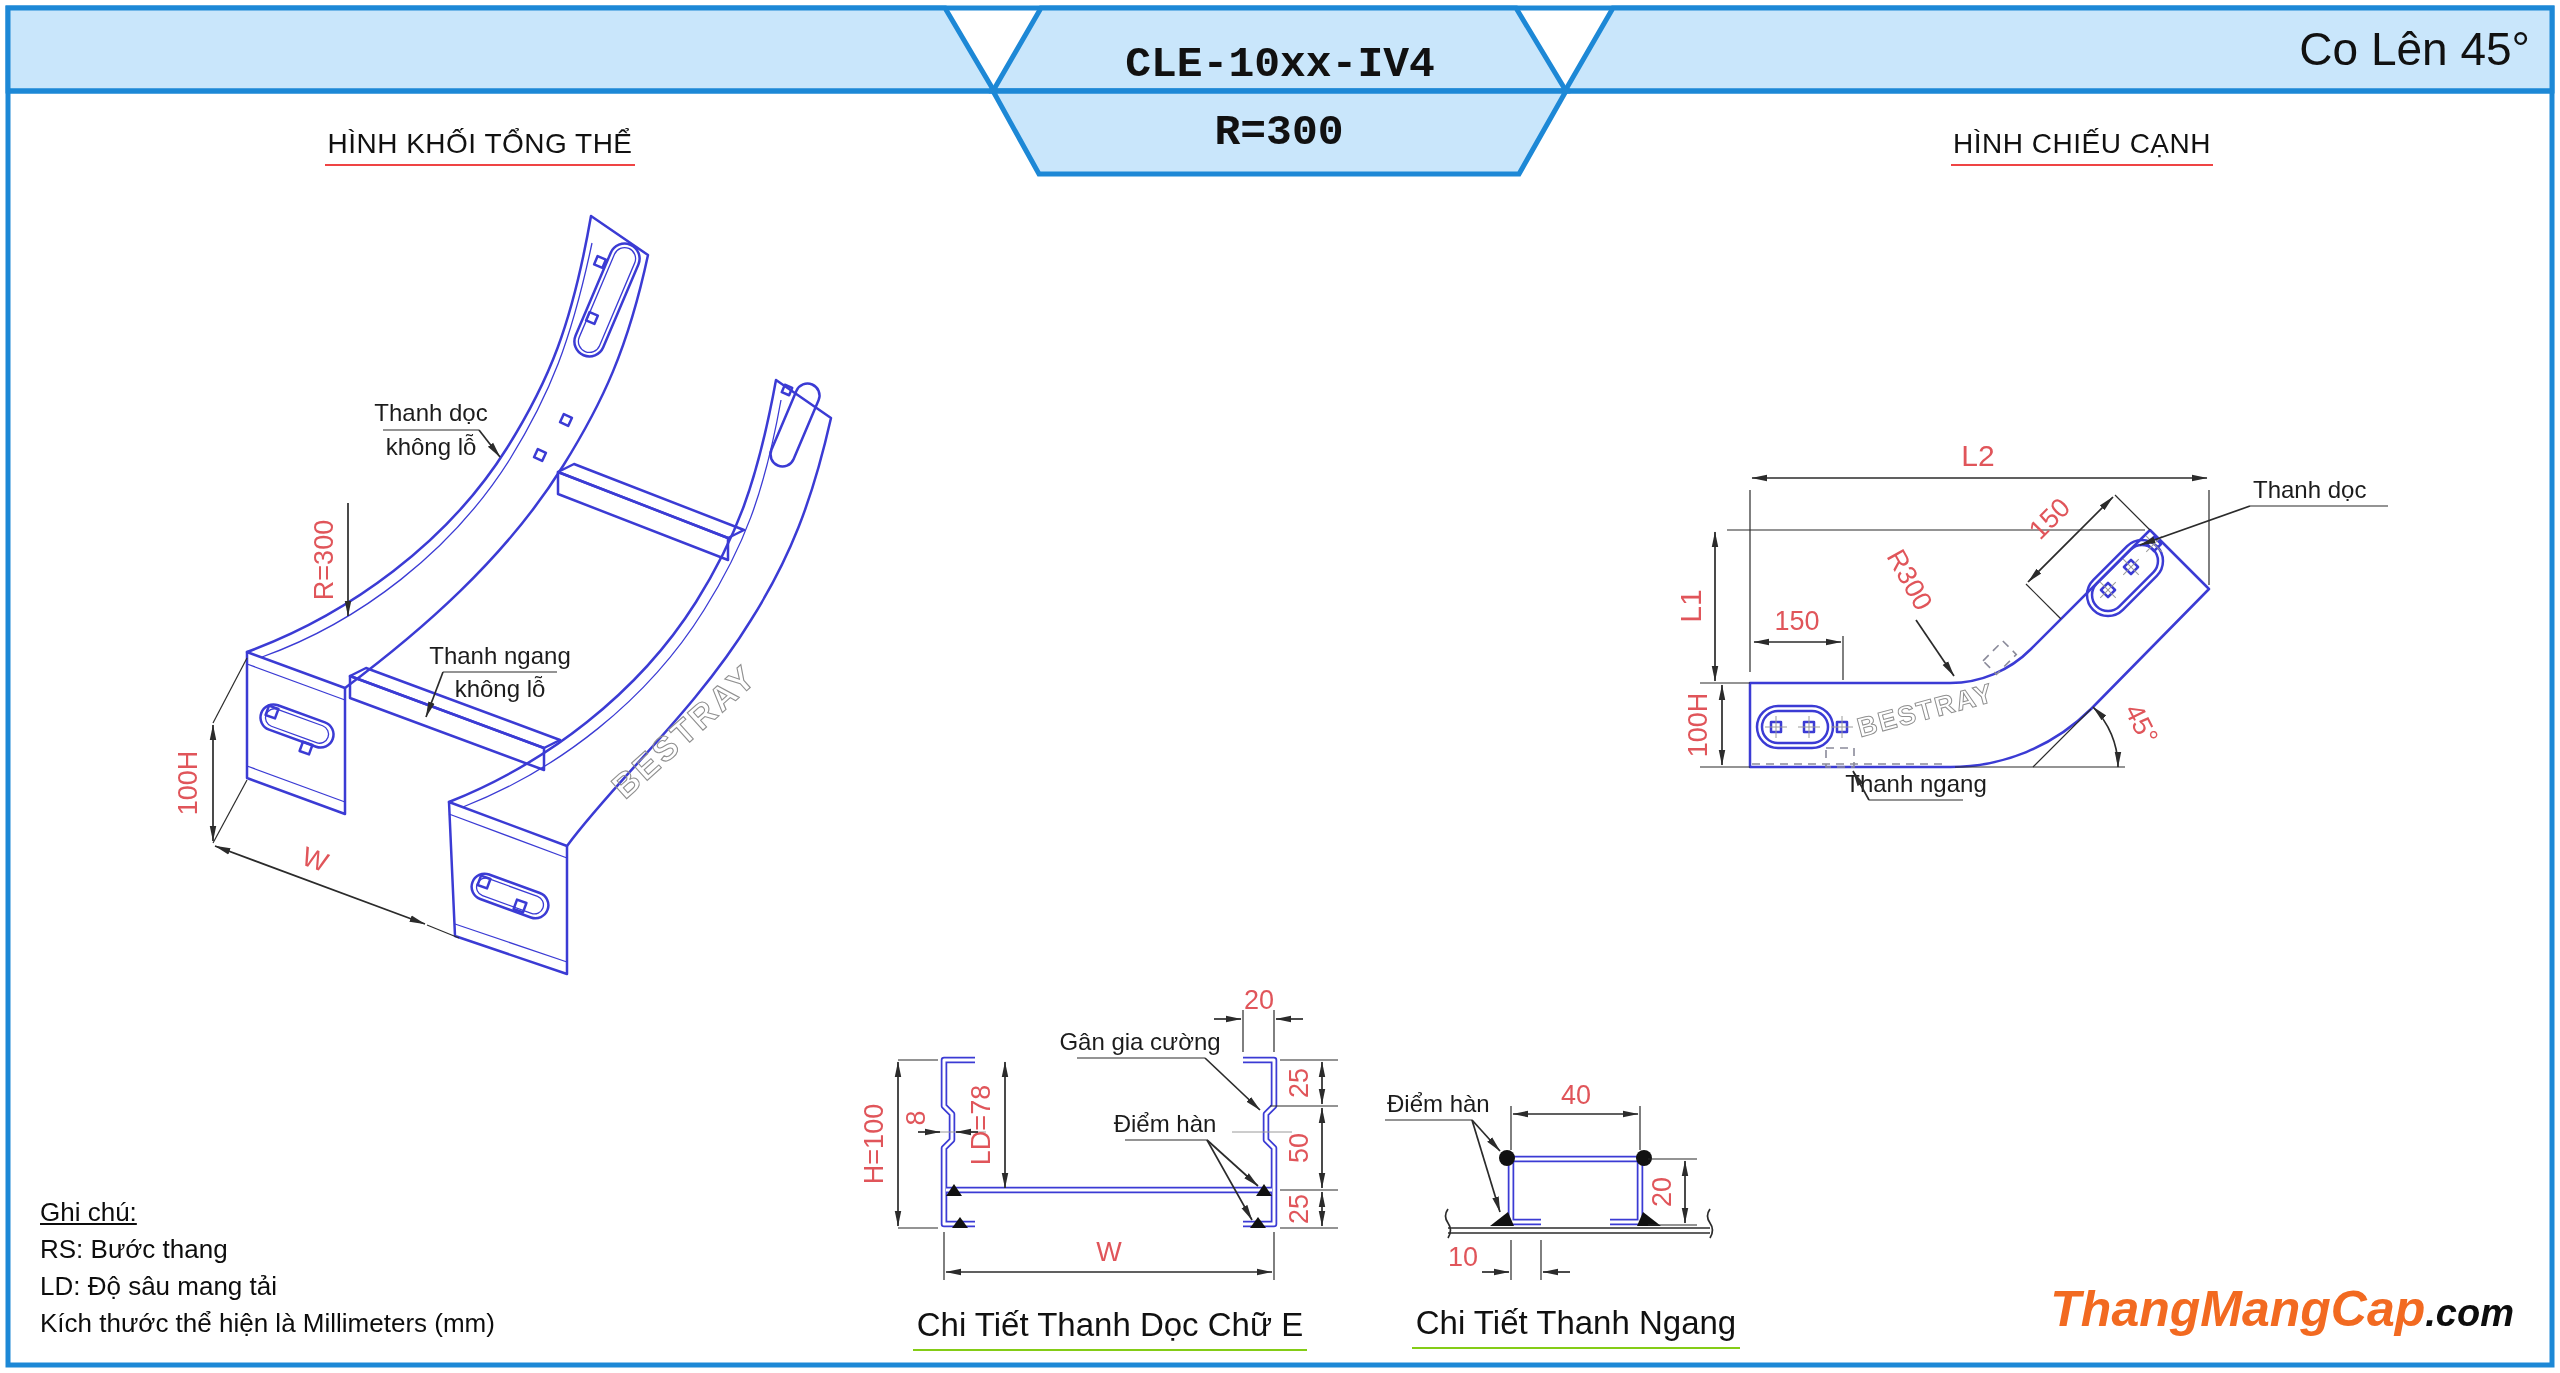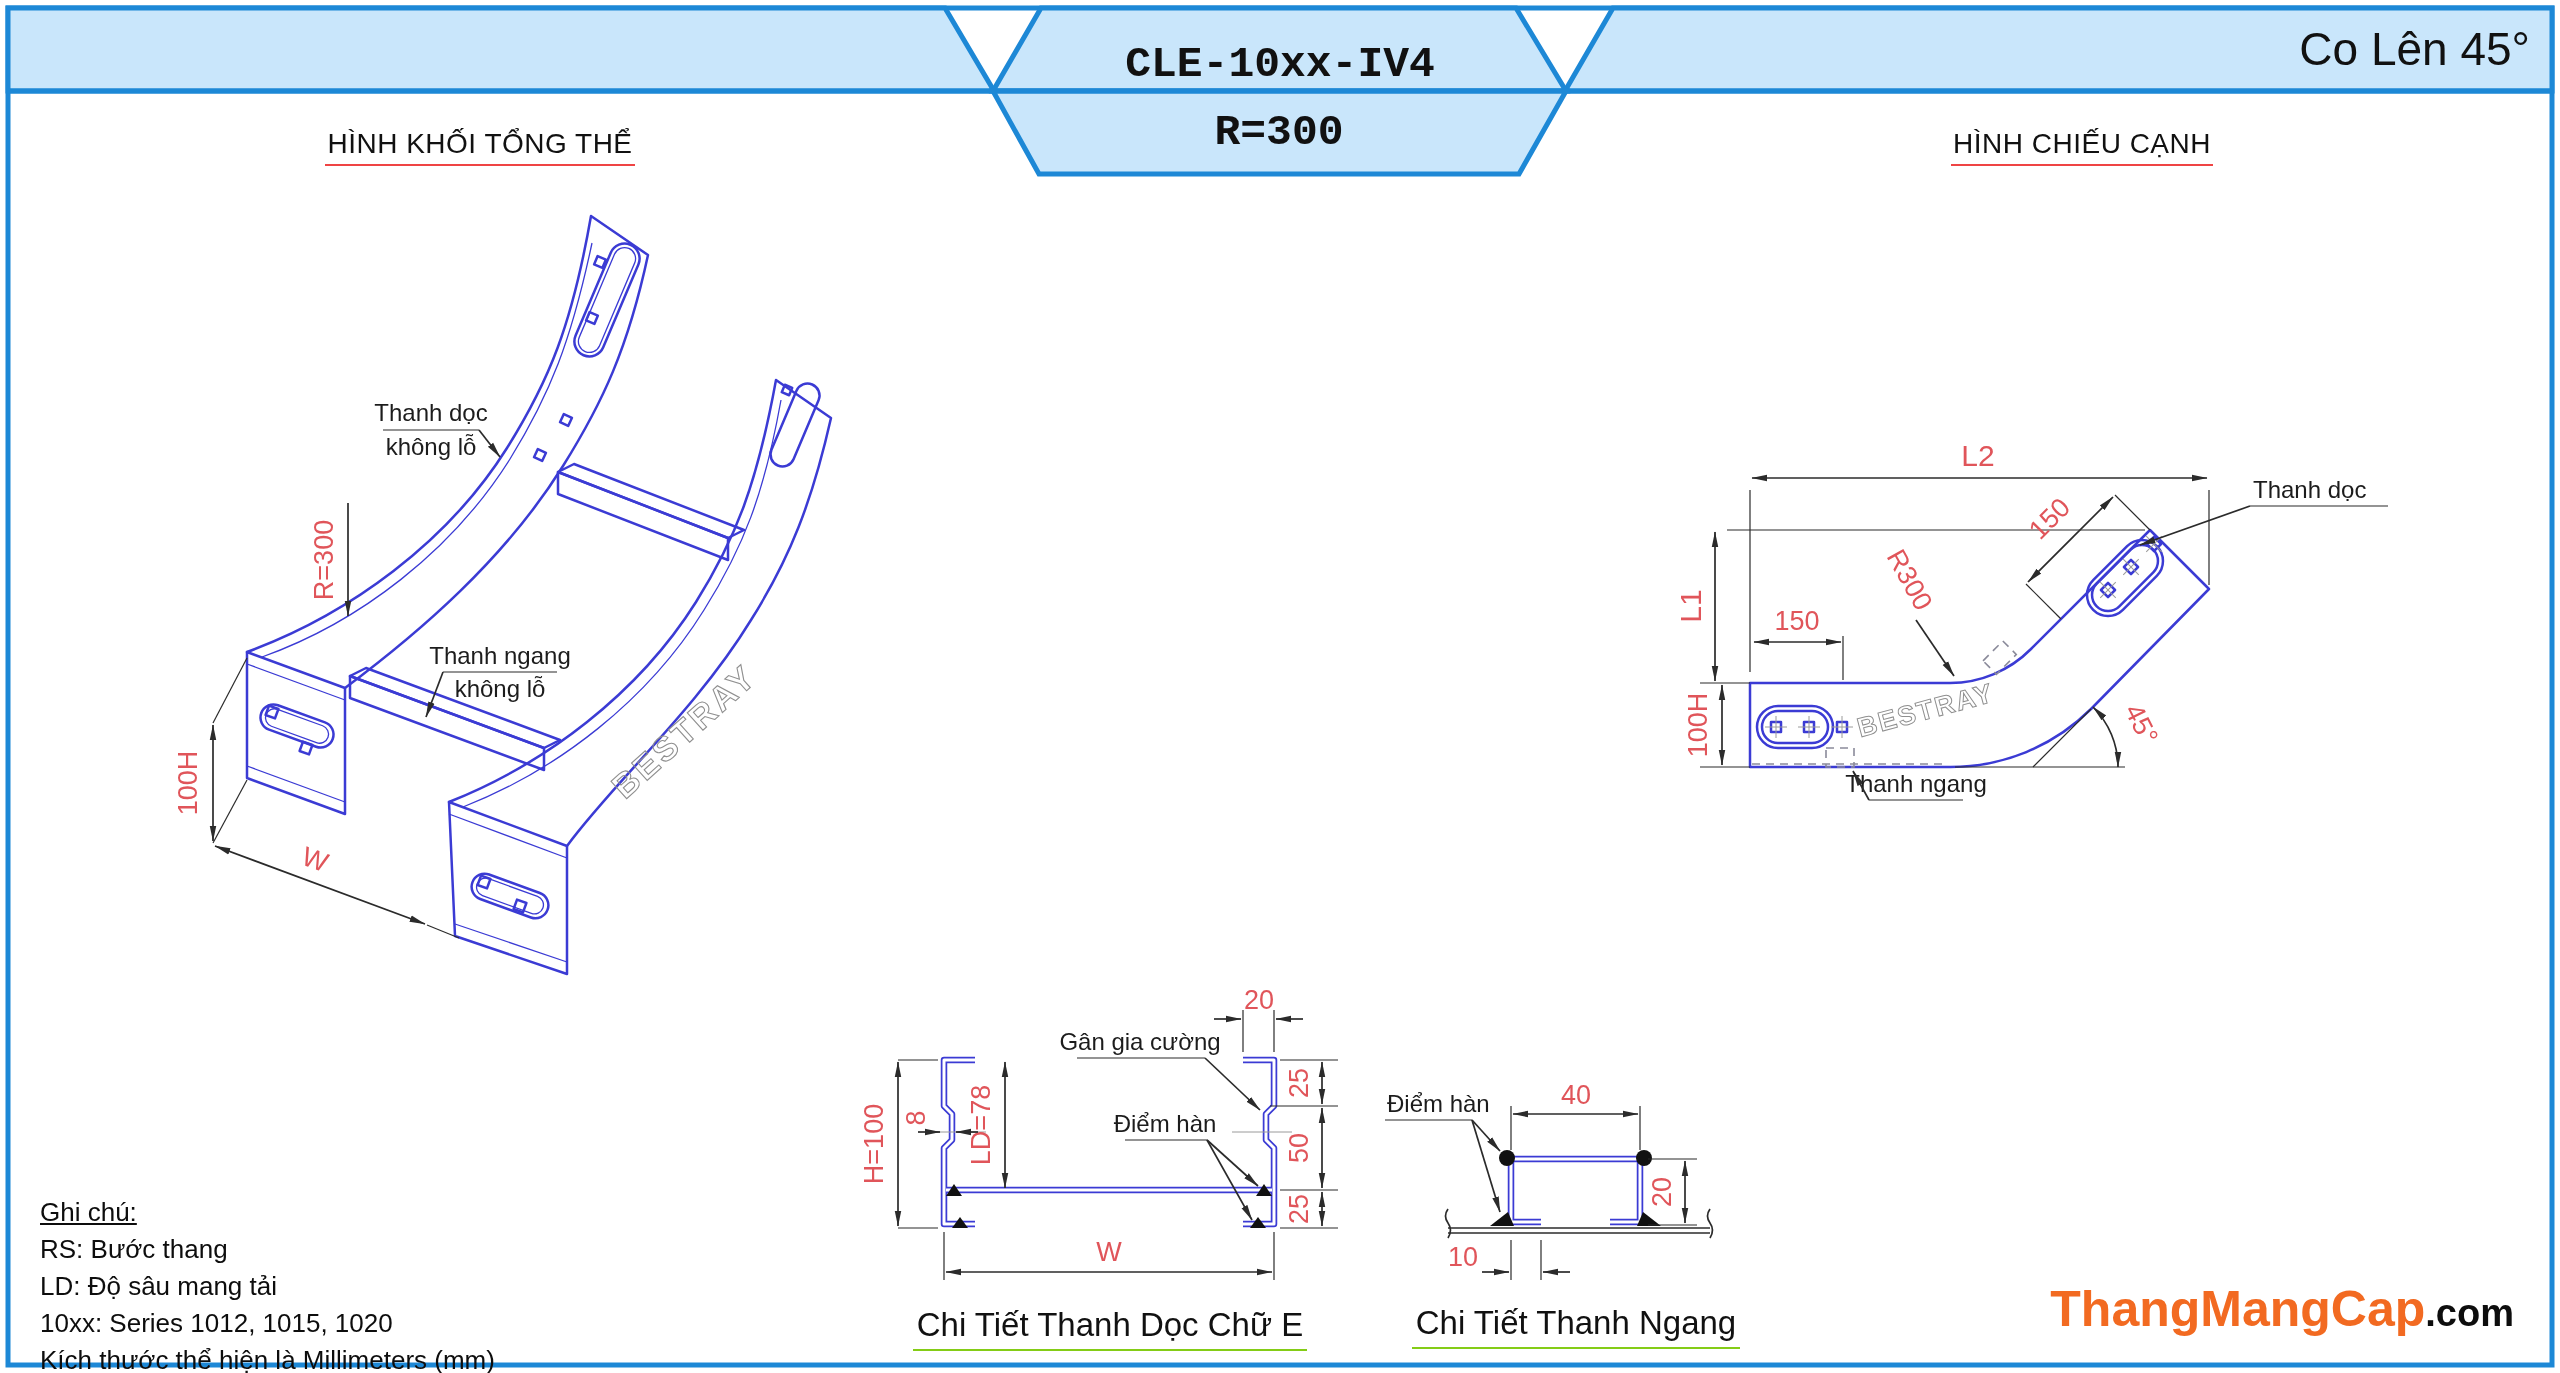--- a/index.html
+++ b/index.html
@@ -18,21 +18,21 @@
   .sec span{display:inline-block;border-bottom:2px solid #ef4444;padding:0 2px 4px 2px;}
   .sec-left{left:280px;} .sec-right{left:1882px;}
   
   .dtitle{width:440px;text-align:center;font-size:33px;}
   .dtitle span{display:inline-block;border-bottom:2px solid #84cc16;padding:0 4px 5px 4px;}
   .t-e{left:890px;top:1306px;} .t-rung{left:1356px;top:1304px;width:440px;}
   
   .notes{left:40px;top:1194px;font-size:26px;line-height:37px;color:#0d0d0d;}
   .notes .u{text-decoration:underline;}
   
-  .logo{top:1280px;right:46px;white-space:nowrap;}
+  .logo{top:1280px;right:46px;white-space:nowrap;font-style:italic;}
   .logo .brand{font-size:50px;font-weight:bold;color:#f26a21;}
   .logo .tld{font-size:38px;font-weight:bold;color:#0d0d0d;}
   
   svg text{font-family:"Liberation Sans","DejaVu Sans",sans-serif;}
   .blue{stroke:#3b3bd4;fill:none;stroke-width:2.5;stroke-linejoin:round;stroke-linecap:round;}
   .bthin{stroke:#3b3bd4;fill:none;stroke-width:1.3;}
   .sheet-o{stroke:#3b3bd4;fill:none;stroke-width:6.5;stroke-linejoin:round;}
   .sheet-i{stroke:#ffffff;fill:none;stroke-width:3;stroke-linejoin:round;}
   .dim{stroke:#2b2b2b;fill:none;stroke-width:1.7;}
   .ext{stroke:#2b2b2b;fill:none;stroke-width:1.2;}
@@ -396,21 +396,20 @@
   <div class="abs sec sec-left"><span>HÌNH KHỐI TỔNG THỂ</span></div>
   <div class="abs sec sec-right"><span>HÌNH CHIẾU CẠNH</span></div>
 
   <div class="abs dtitle t-e"><span>Chi Tiết Thanh Dọc Chữ E</span></div>
   <div class="abs dtitle t-rung"><span>Chi Tiết Thanh Ngang</span></div>
 
   <div class="abs notes">
     <div class="u">Ghi chú:</div>
     <div>RS: Bước thang</div>
     <div>LD: Độ sâu mang tải</div>
-    <div>10xx: Series 1012, 1015, 1020</div>
     <div>Kích thước thể hiện là Millimeters (mm)</div>
   </div>
 
   <div class="abs logo">
     <span class="brand">ThangMangCap</span><span class="tld">.com</span>
   </div>
 
 </div>
 
 </body></html>

